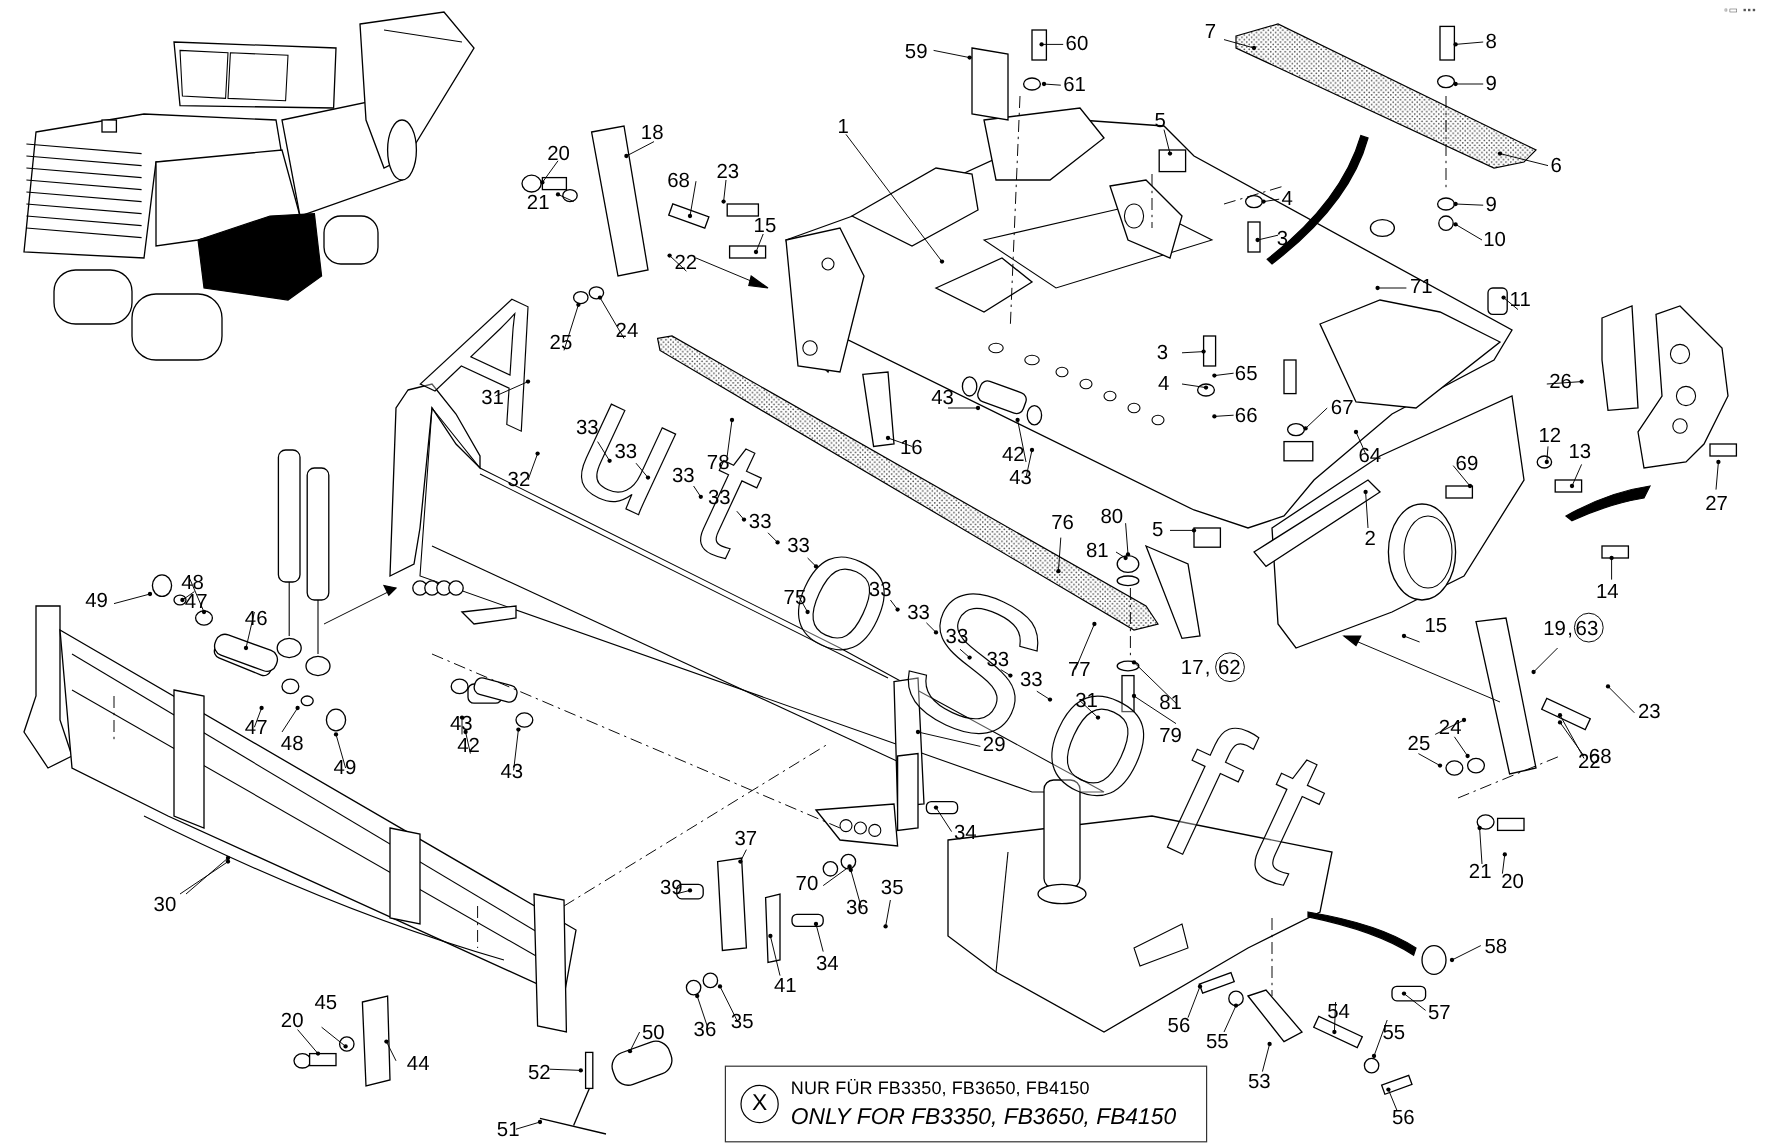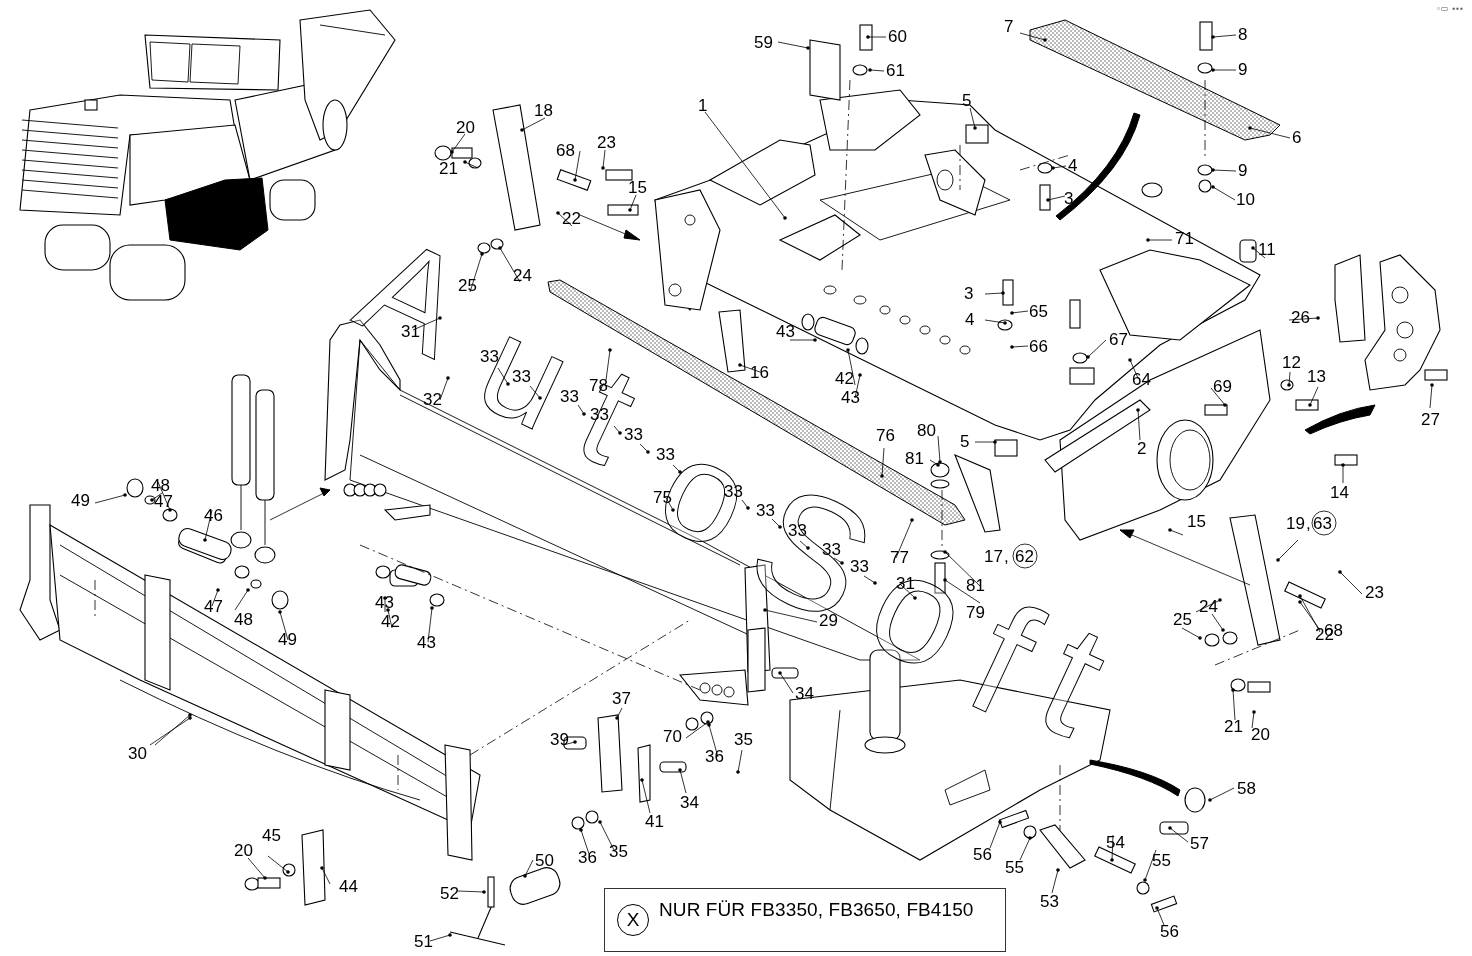--- a/index.html
+++ b/index.html
@@ -10,21 +10,21 @@
   .dash{fill:none;stroke:#000;stroke-width:0.8;stroke-dasharray:10 4 2 4;}
   .hatch{fill:url(#dots);stroke:#000;stroke-width:1;}
   .solid{fill:#000;stroke:#000;}
   .lead{stroke:#000;stroke-width:0.8;fill:none;}
   .ldot{fill:#000;}
   .lbl{font-family:"Liberation Sans",sans-serif;font-size:17px;fill:#000;}
   .wm{fill:#fff;fill-opacity:0.35;stroke:#000;stroke-width:1;}
   .circ{fill:none;stroke:#000;stroke-width:0.8;}
   #note{position:absolute;left:604px;top:888px;width:402px;height:64px;border:1px solid #333;background:#fff;box-sizing:border-box;}
   #note .x{position:absolute;left:12px;top:15px;width:30px;height:30px;border:1px solid #000;border-radius:50%;text-align:center;line-height:30px;font-size:19px;}
-  #note .l1{position:absolute;left:54px;top:10px;font-size:19px;letter-spacing:0.1px;}
+  #note .l1{position:absolute;left:54px;top:10px;font-size:15px;letter-spacing:0.1px;}
   #note .l2{position:absolute;left:54px;top:32px;font-size:19px;font-style:italic;}
   #corner{position:absolute;right:8px;top:4px;font-size:8px;color:#555;letter-spacing:1px;}
 </style>
 </head>
 <body>
 
 <svg id="diagram" viewBox="0 0 1472 956" xmlns="http://www.w3.org/2000/svg">
   <defs>
     <pattern id="dots" width="4" height="4" patternUnits="userSpaceOnUse">
       <rect width="4" height="4" fill="#fff"></rect>
@@ -613,15 +613,16 @@
     <text class="lbl" x="917" y="436">80</text>
     <text class="lbl" x="905" y="464">81</text>
     <text class="lbl" x="966" y="591">81</text>
   <text class="lbl" x="1306" y="529">,</text>
     </g>
 </svg>
 
 <div id="note">
   <div class="x">X</div>
   <div class="l1">NUR FÜR FB3350, FB3650, FB4150</div>
+  <div class="l2">ONLY FOR FB3350, FB3650, FB4150</div>
 </div>
 
 <div id="corner">▫▭ ▪▪▪</div>
 
 </body></html>

